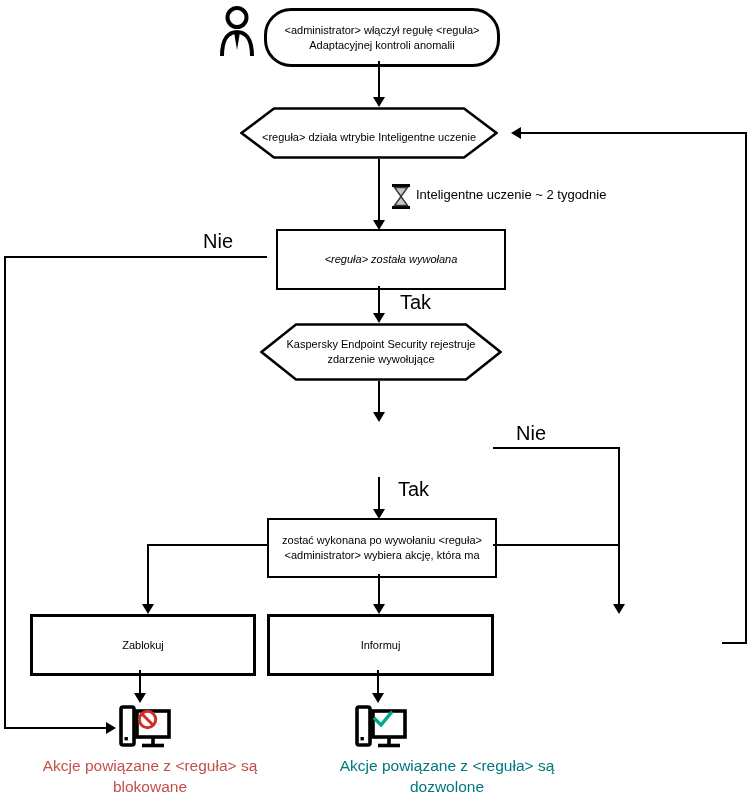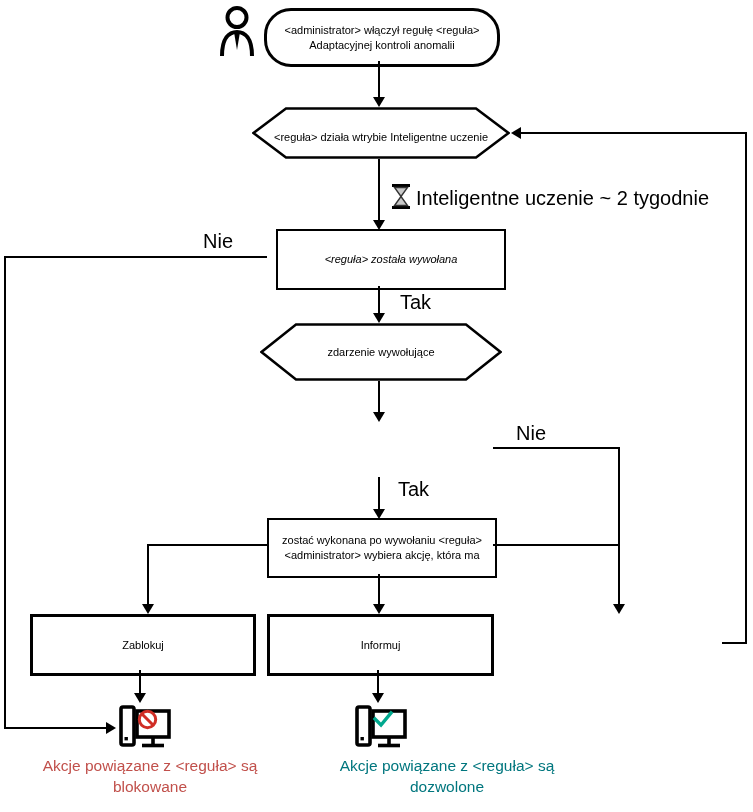--- a/index.html
+++ b/index.html
@@ -28,21 +28,21 @@
   .action{
     position:absolute;border:3px solid #000;background:#fff;
     display:flex;align-items:center;justify-content:center;font-size:11px;
   }
   .hexwrap{position:absolute;}
   .hex-text{
     position:absolute;inset:0;display:flex;flex-direction:column;
     align-items:center;justify-content:center;font-size:11px;line-height:1.35;text-align:center;
   }
   .edge-label{position:absolute;font-size:20px;}
-  .note-label{position:absolute;font-size:20px;}
+  .note-label{position:absolute;font-size:13px;}
   .caption{position:absolute;text-align:center;font-size:15.5px;line-height:1.35;}
   .cap-red{color:#c1504b;}
   .cap-teal{color:#00767e;}
 </style>
 </head>
 <body>
 
 <div id="canvas">
 
   <svg class="abs" style="left:219px;top:5px;" width="36" height="52" viewBox="0 0 36 52">
@@ -52,21 +52,21 @@
   </svg>
 
   <div class="stadium node-text" style="left:264px;top:8px;width:230px;height:53px;">
     <div>&lt;administrator&gt; włączył regułę &lt;reguła&gt;</div>
     <div>Adaptacyjnej kontroli anomalii</div>
   </div>
 
   <div class="line" style="left:378px;top:61px;width:2px;height:37px;"></div>
   <div class="arr arr-down" style="left:373px;top:97px;"></div>
 
-  <div class="hexwrap" style="left:252px;top:107px;width:258px;height:60px;">
+  <div class="hexwrap" style="left:240px;top:107px;width:258px;height:60px;">
     <svg width="258" height="52" viewBox="0 0 258 52">
       <polygon points="34,1.5 224,1.5 256.5,26 224,50.5 34,50.5 1.5,26" fill="#fff" stroke="#000" stroke-width="2.5"></polygon>
     </svg>
     <div class="hex-text">&lt;reguła&gt; działa wtrybie Inteligentne uczenie</div>
   </div>
 
   <div class="arr arr-left" style="left:511px;top:127px;"></div>
   <div class="line" style="left:520px;top:132px;width:227px;height:2px;"></div>
   <div class="line" style="left:745px;top:132px;width:2px;height:512px;"></div>
   <div class="line" style="left:722px;top:642px;width:25px;height:2px;"></div>
@@ -94,20 +94,21 @@
 
   <div class="edge-label" style="left:400px;top:291px;">Tak</div>
   <div class="line" style="left:378px;top:286px;width:2px;height:27px;"></div>
   <div class="arr arr-down" style="left:373px;top:313px;"></div>
 
   <div class="hexwrap" style="left:260px;top:323px;width:242px;height:58px;">
     <svg width="242" height="58" viewBox="0 0 242 58">
       <polygon points="36,1.5 206,1.5 240.5,29 206,56.5 36,56.5 1.5,29" fill="#fff" stroke="#000" stroke-width="2.5"></polygon>
     </svg>
     <div class="hex-text">
+      <div>Kaspersky Endpoint Security rejestruje</div>
       <div>zdarzenie wywołujące</div>
     </div>
   </div>
 
   <div class="line" style="left:378px;top:381px;width:2px;height:31px;"></div>
   <div class="arr arr-down" style="left:373px;top:412px;"></div>
 
 
   <div class="edge-label" style="left:516px;top:422px;">Nie</div>
   <div class="line" style="left:493px;top:447px;width:127px;height:2px;"></div>

